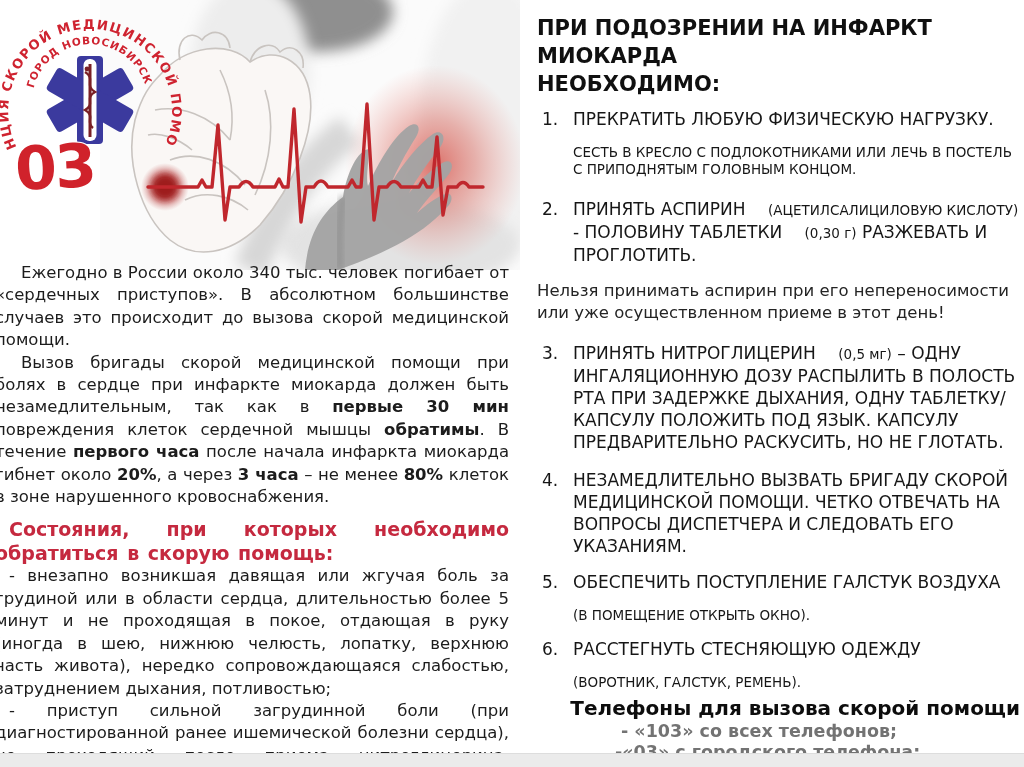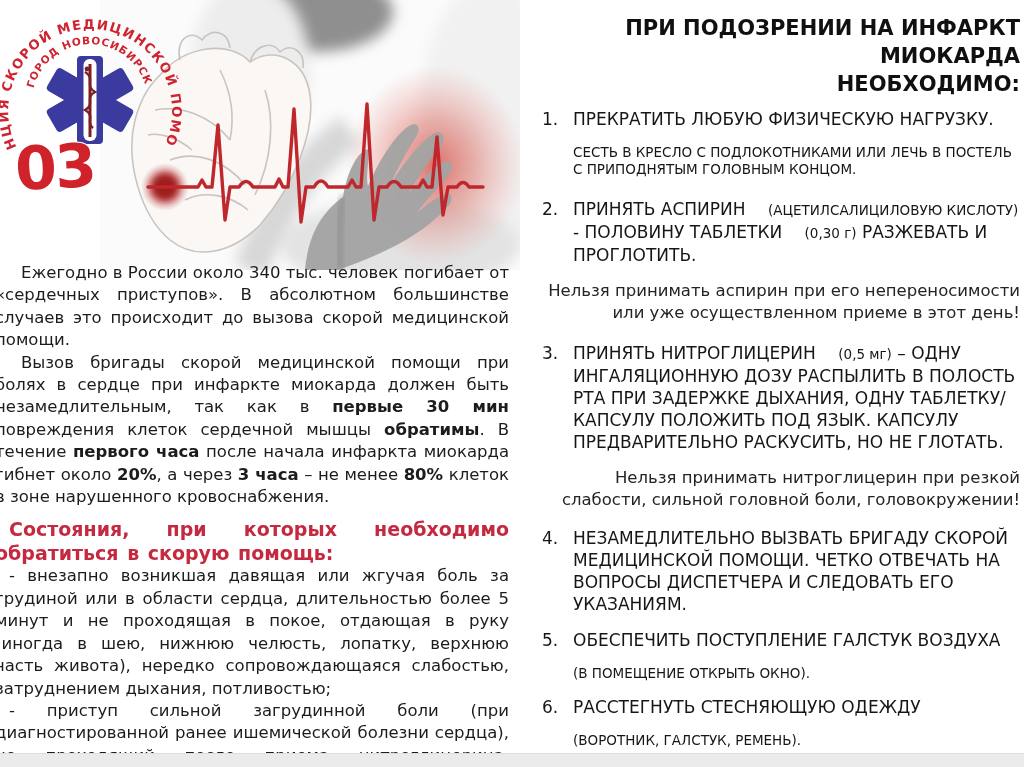--- a/index.html
+++ b/index.html
@@ -17,28 +17,28 @@
   .intro p{margin:0;font-size:16.5px;line-height:22.4px;text-align:justify;color:#1c1c1c;}
   .intro p{text-indent:26px;}
   .bold{font-weight:bold;}
   .red-heading{margin:9px 0 0 0;font-size:19px;line-height:24px;font-weight:bold;
                color:#c5293f;text-align:justify;word-spacing:7px;text-indent:14px;}
   .red-heading .no-ws{word-spacing:2px;}
   .bullets p{margin:0;font-size:16.5px;line-height:22.4px;text-align:justify;text-indent:14px;color:#1c1c1c;}
 
   
   .right-col{position:absolute;left:537px;top:14px;width:483px;z-index:2;}
-  .r-title{font-size:21px;line-height:28px;font-weight:bold;text-align:right;color:#101010;}
+  .r-title{font-size:21px;line-height:28px;font-weight:bold;text-align:left;color:#101010;}
   .item{position:relative;padding-left:36px;font-size:17px;line-height:22px;color:#161616;}
   .item .num{position:absolute;left:5px;top:0;}
   .item .small, .small{font-size:13.5px;margin-left:17px;}
   .item .sub{display:block;font-size:13.5px;line-height:17px;margin-top:14px;}
   .mt10{margin-top:10px}.mt12{margin-top:12px}.mt14{margin-top:14px}
   .mt16{margin-top:16px}.mt18{margin-top:18px}.mt20{margin-top:20px}
-  .warning{margin-top:14px;font-size:16.5px;line-height:22px;text-align:right;color:#242424;}
+  .warning{margin-top:14px;font-size:16.5px;line-height:22px;text-align:left;color:#242424;}
   .phones-heading{margin-top:4px;font-size:20px;line-height:26px;font-weight:bold;text-align:right;color:#0d0d0d;}
   .phone-line{font-weight:bold;font-size:17.5px;line-height:21px;color:#737373;}
   .ph1{margin-left:84px}.ph2{margin-left:78px}
 
   
   .bottom-band{position:absolute;left:0;right:0;top:753px;height:14px;background:#ebebeb;border-top:1px solid #dddddd;z-index:8;}
 </style>
 </head>
 <body>
 
@@ -159,21 +159,20 @@
       <span>ПРИНЯТЬ АСПИРИН </span><span class="small">(АЦЕТИЛСАЛИЦИЛОВУЮ КИСЛОТУ)</span><span> - ПОЛОВИНУ ТАБЛЕТКИ </span><span class="small">(0,30 г)</span><span> РАЗЖЕВАТЬ И ПРОГЛОТИТЬ.</span>
     </div>
 
     <div class="warning">Нельзя принимать аспирин при его непереносимости или уже осуществленном приеме в этот день!</div>
 
     <div class="item mt18">
       <span class="num">3.</span>
       <span>ПРИНЯТЬ НИТРОГЛИЦЕРИН </span><span class="small">(0,5 мг)</span><span> – ОДНУ ИНГАЛЯЦИОННУЮ ДОЗУ РАСПЫЛИТЬ В ПОЛОСТЬ РТА ПРИ ЗАДЕРЖКЕ ДЫХАНИЯ, ОДНУ ТАБЛЕТКУ/КАПСУЛУ ПОЛОЖИТЬ ПОД ЯЗЫК. КАПСУЛУ ПРЕДВАРИТЕЛЬНО РАСКУСИТЬ, НО НЕ ГЛОТАТЬ.</span>
     </div>
 
-    <div class="warning mt12">Нельзя принимать нитроглицерин при резкой слабости, сильной головной боли, головокружении!</div>
 
     <div class="item mt16">
       <span class="num">4.</span>
       <span>НЕЗАМЕДЛИТЕЛЬНО ВЫЗВАТЬ БРИГАДУ СКОРОЙ МЕДИЦИНСКОЙ ПОМОЩИ. ЧЕТКО ОТВЕЧАТЬ НА ВОПРОСЫ ДИСПЕТЧЕРА И СЛЕДОВАТЬ ЕГО УКАЗАНИЯМ.</span>
     </div>
 
     <div class="item mt14">
       <span class="num">5.</span>
       <span>ОБЕСПЕЧИТЬ ПОСТУПЛЕНИЕ ГАЛСТУК ВОЗДУХА</span>
       <span class="sub">(В ПОМЕЩЕНИЕ ОТКРЫТЬ ОКНО).</span>

